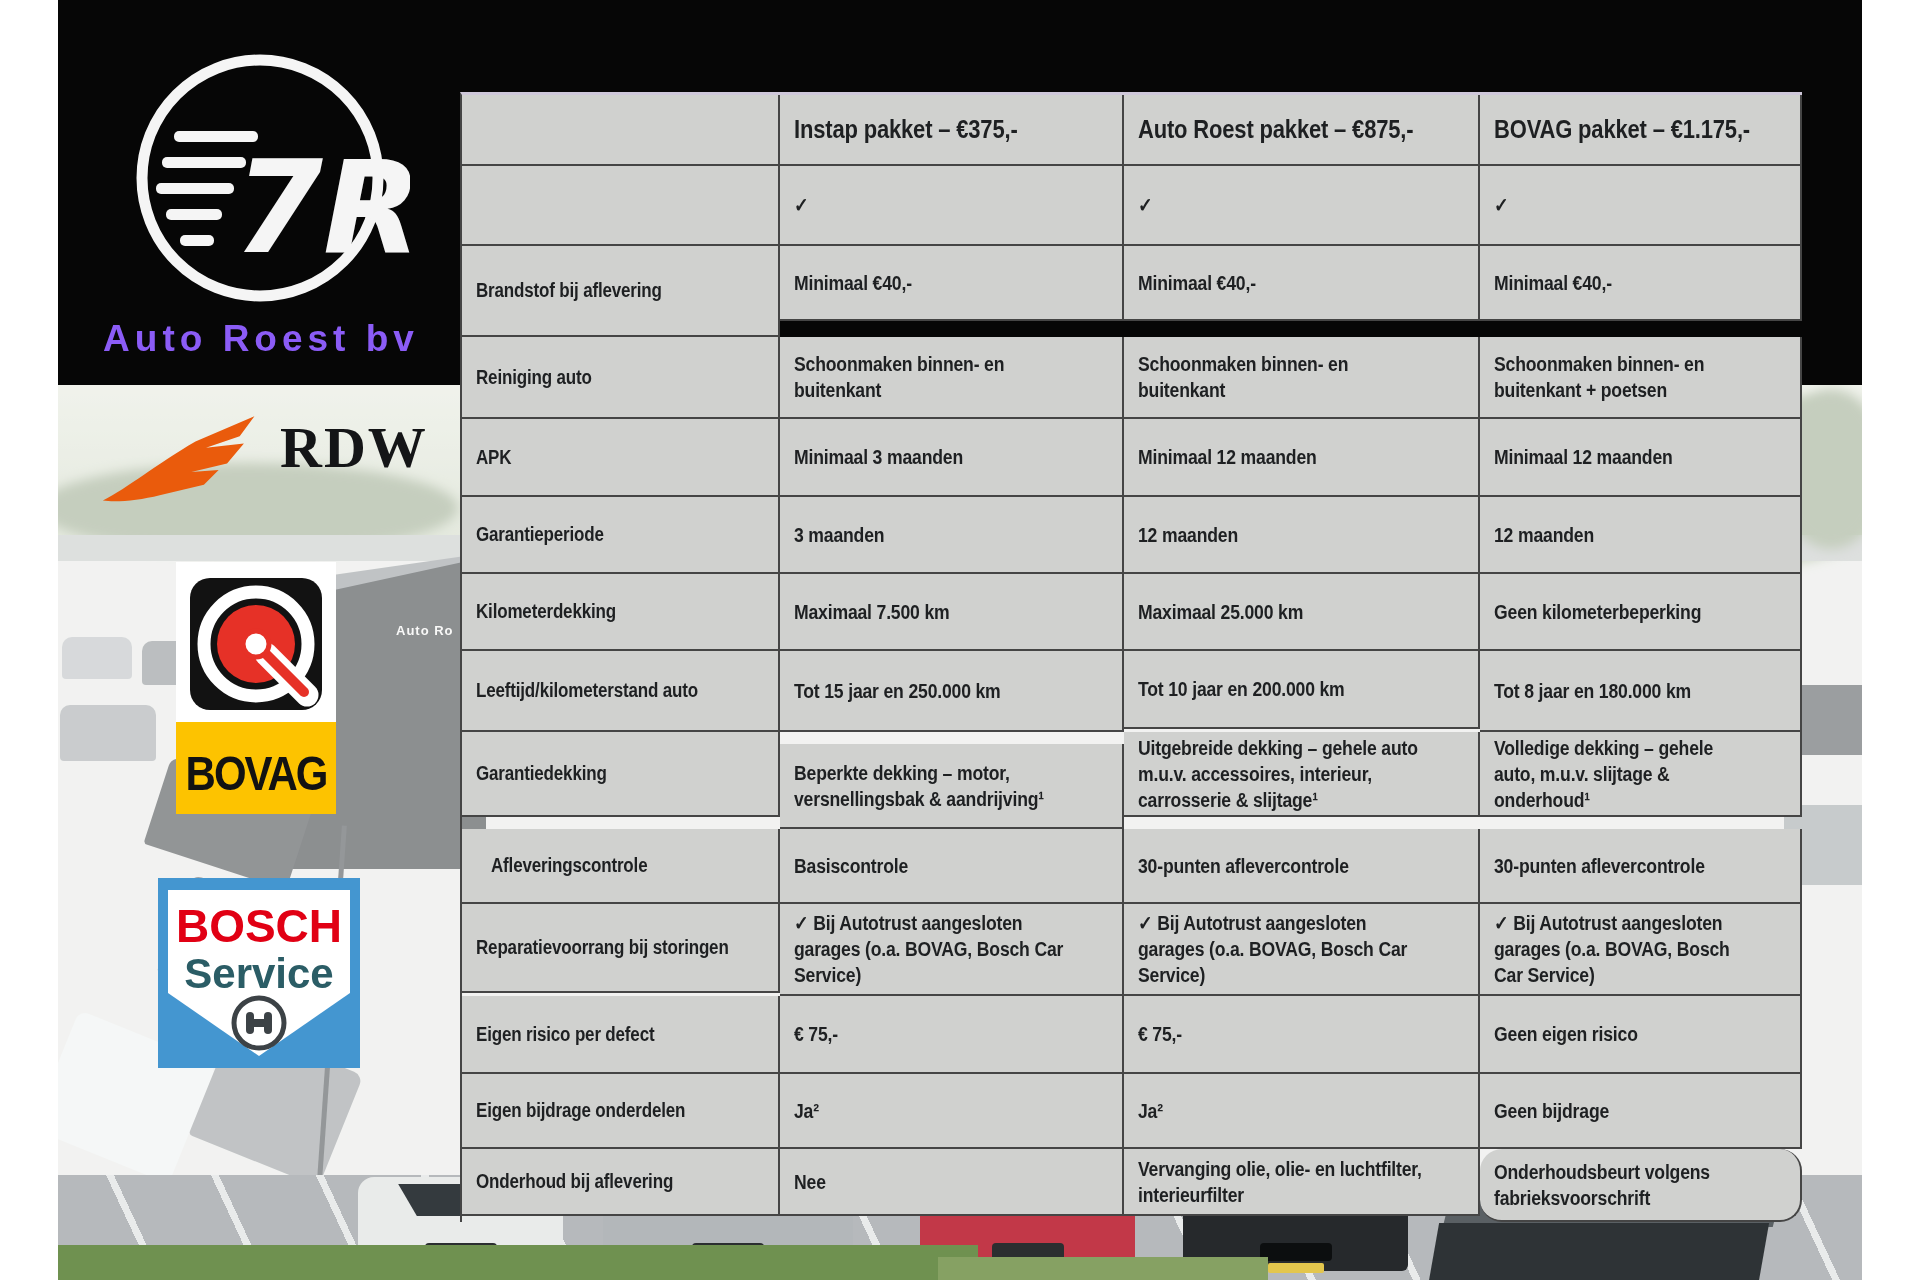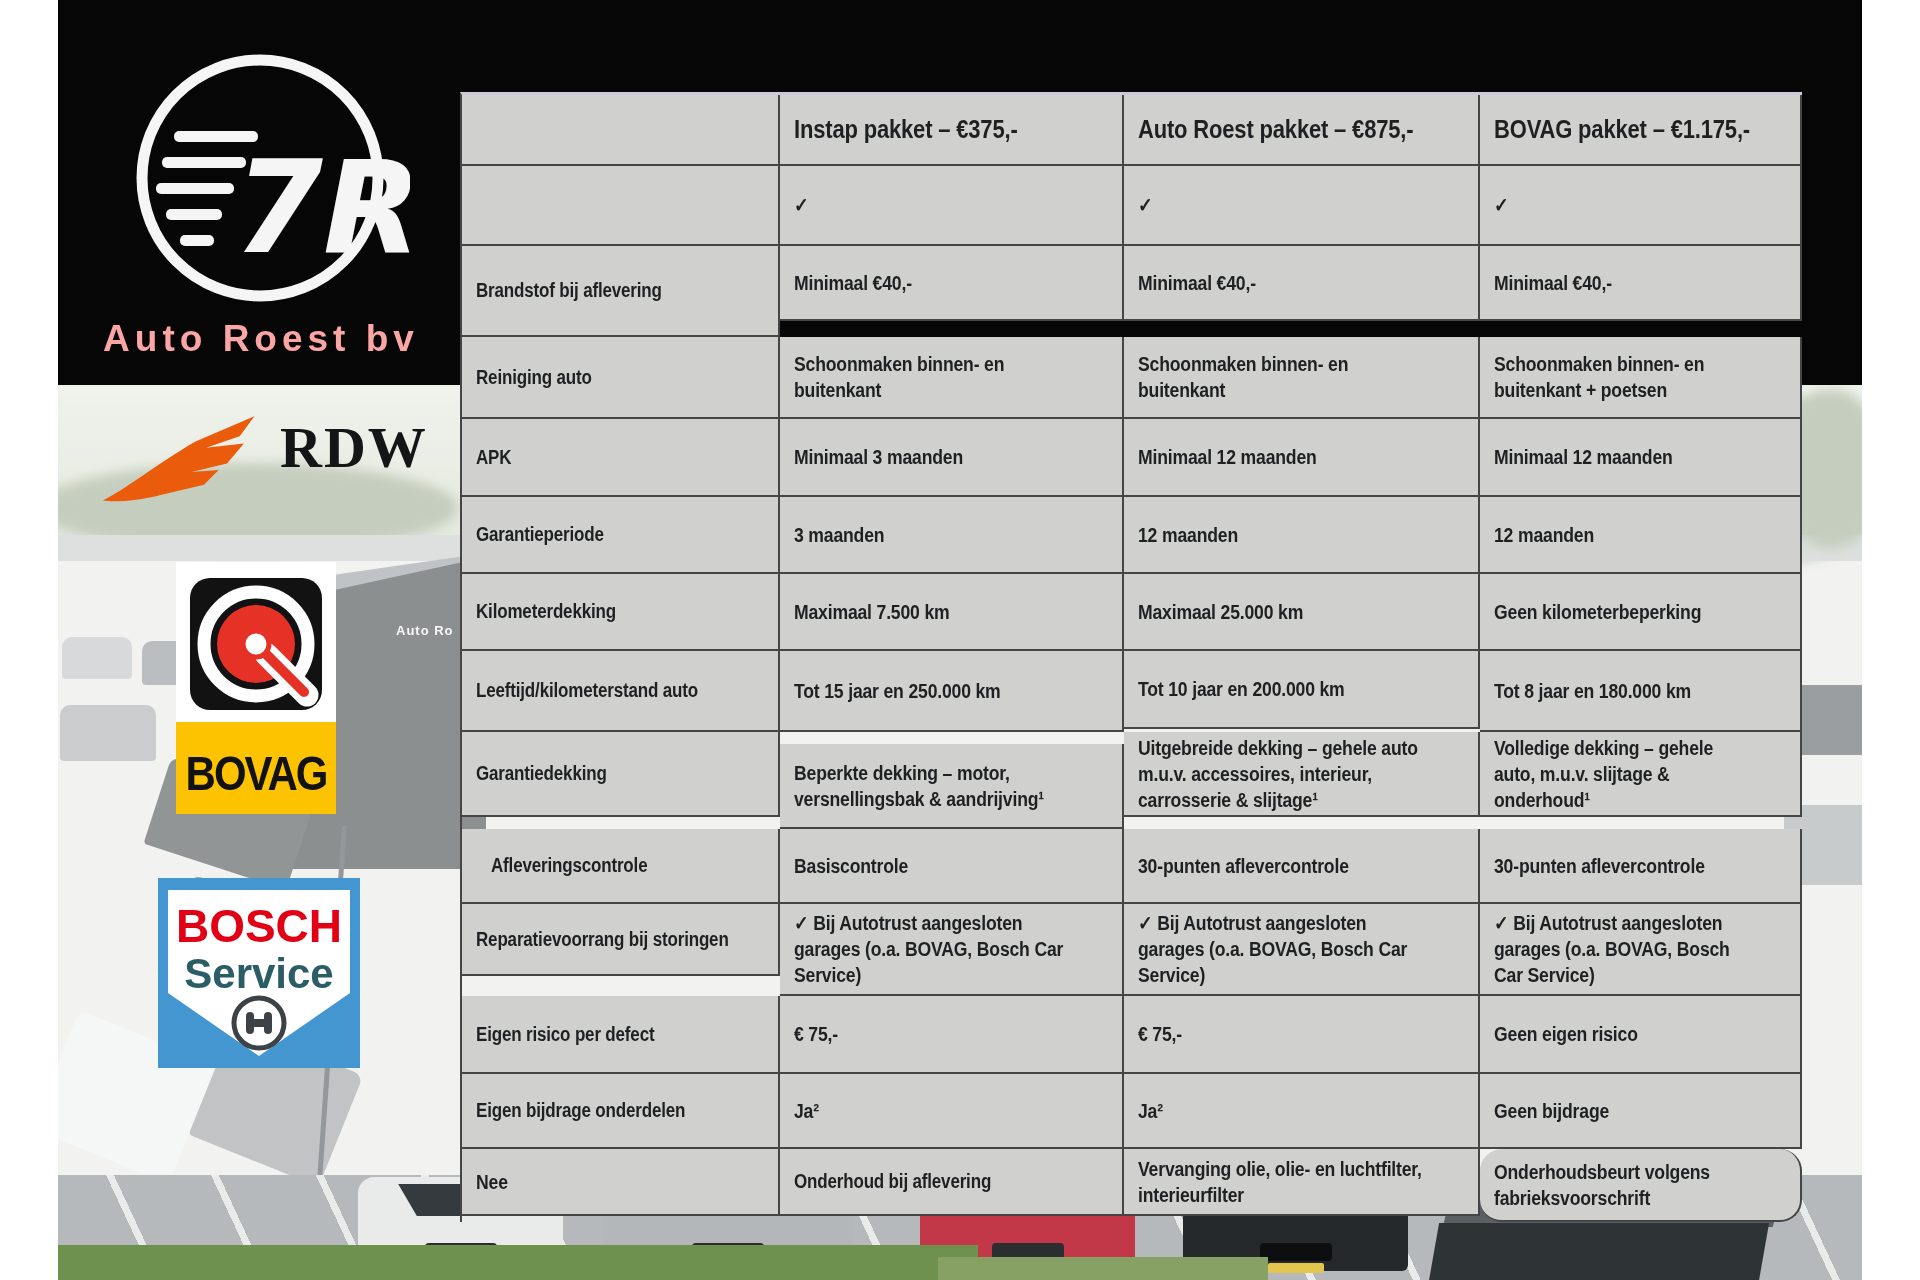--- a/index.html
+++ b/index.html
@@ -29,21 +29,21 @@
   .wind{position:absolute;left:12%;top:7px;width:76%;height:32px;background:#343a3e;
         clip-path:polygon(10% 0,90% 0,78% 100%,22% 100%);border-radius:4px;}
   .grille{position:absolute;left:50%;bottom:10px;transform:translateX(-50%);width:72px;height:18px;background:#2b2e30;border-radius:4px;}
   .plate{position:absolute;left:50%;bottom:-2px;transform:translateX(-50%);width:56px;height:10px;background:#e3c64d;border-radius:2px;}
   .canopyTop{left:1390px;top:800px;width:330px;height:42px;background:#5a6064;transform:skewX(-14deg);}
   .canopyBody{left:1376px;top:838px;width:330px;height:58px;background:#2e3336;transform:skewX(-10deg);}
 
   
   .band{position:absolute;left:58px;top:0;width:1804px;height:385px;background:#060606;}
   .arlogo{position:absolute;left:52px;top:28px;width:300px;height:300px;}
-  .arcaption{position:absolute;left:18px;top:318px;width:370px;text-align:center;color:#fca5a5;
+  .arcaption{position:absolute;left:18px;top:318px;width:370px;text-align:center;color:#8b5cf6;
              font-size:37px;font-weight:bold;letter-spacing:5px;white-space:nowrap;}
 
   
   .rdw{position:absolute;left:96px;top:412px;display:flex;align-items:flex-start;}
   .rdwtext{font-family:"Liberation Serif",serif;font-weight:bold;font-size:58px;color:#141517;
            margin:2px 0 0 4px;letter-spacing:2px;}
   .bovag{position:absolute;left:175px;top:562px;width:162px;height:252px;}
   .bosch{position:absolute;left:158px;top:878px;width:202px;height:190px;}
 
   
@@ -274,21 +274,21 @@
       </div>
       <div class="cell value" style="height: 75px;">
         <span class="cell-inner">Basiscontrole</span>
       </div>
       <div class="cell value" style="height: 75px;">
         <span class="cell-inner">30-punten aflevercontrole</span>
       </div>
       <div class="cell value" style="height: 75px;">
         <span class="cell-inner">30-punten aflevercontrole</span>
       </div>
-      <div class="cell label" style="height: 72px;">
+      <div class="cell label" style="height: 89px;">
         <span class="cell-inner">Reparatievoorrang bij storingen</span>
       </div>
       <div class="cell value" style="height: 92px;">
         <span class="cell-inner">✓ Bij Autotrust aangesloten garages (o.a. BOVAG, Bosch Car Service)</span>
       </div>
       <div class="cell value" style="height: 92px;">
         <span class="cell-inner">✓ Bij Autotrust aangesloten garages (o.a. BOVAG, Bosch Car Service)</span>
       </div>
       <div class="cell value" style="height: 92px;">
         <span class="cell-inner">✓ Bij Autotrust aangesloten garages (o.a. BOVAG, Bosch Car Service)</span>
@@ -310,26 +310,26 @@
       </div>
       <div class="cell value" style="height: 75px;">
         <span class="cell-inner">Ja²</span>
       </div>
       <div class="cell value" style="height: 75px;">
         <span class="cell-inner">Ja²</span>
       </div>
       <div class="cell value" style="height: 75px;">
         <span class="cell-inner">Geen bijdrage</span>
       </div>
+      <div class="cell label" style="height: 67px;">
+        <span class="cell-inner">Onderhoud bij aflevering</span>
+      </div>
       <div class="cell value" style="height: 67px;">
         <span class="cell-inner">Nee</span>
       </div>
-      <div class="cell label" style="height: 67px;">
-        <span class="cell-inner">Onderhoud bij aflevering</span>
-      </div>
       <div class="cell value" style="height: 67px;">
         <span class="cell-inner">Vervanging olie, olie- en luchtfilter, interieurfilter</span>
       </div>
       <div class="cell value" style="height: 73px; border-radius: 22px;">
         <span class="cell-inner">Onderhoudsbeurt volgens fabrieksvoorschrift</span>
       </div>
     </div>
 
 </div>
 

